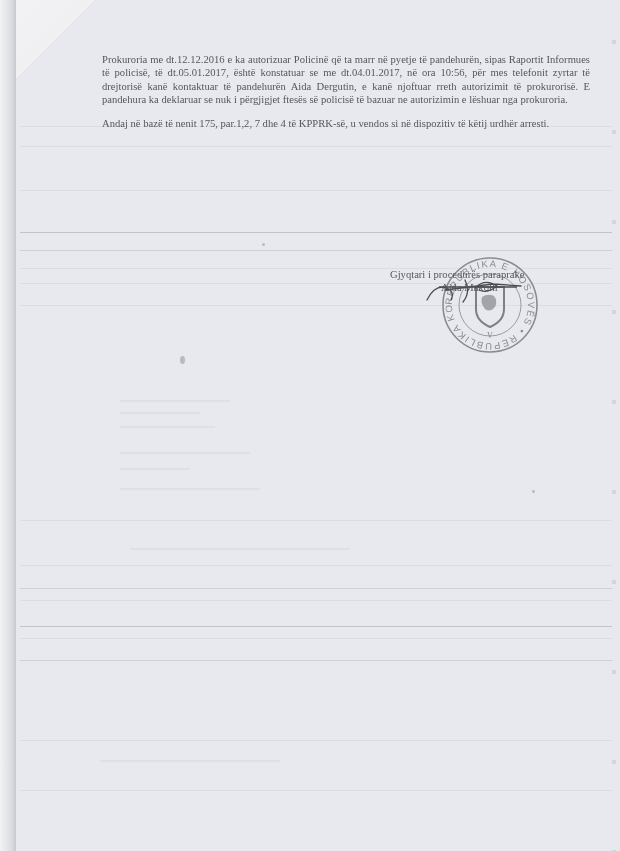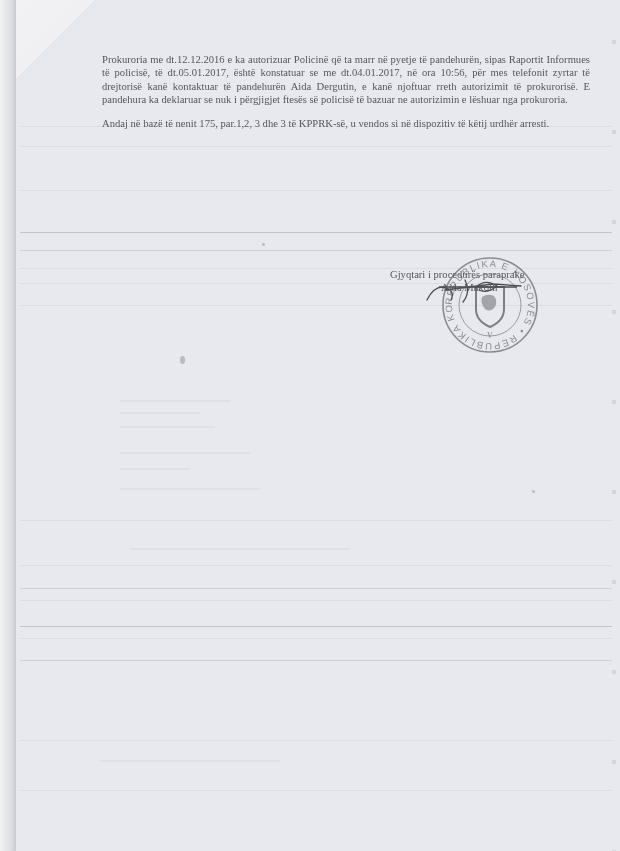--- a/index.html
+++ b/index.html
@@ -142,21 +142,21 @@
   <div class="ghost" style="left:120px; top:488px; width:140px;"></div>
   <div class="ghost" style="left:130px; top:548px; width:220px;"></div>
   <div class="ghost" style="left:100px; top:760px; width:180px;"></div>
 
   <div class="speck" style="left:180px; top:356px; width:5px; height:8px;"></div>
   <div class="speck" style="left:262px; top:243px; width:3px; height:3px;"></div>
   <div class="speck" style="left:532px; top:490px; width:3px; height:3px;"></div>
 
   <div class="content">
     <p class="para">Prokuroria me dt.12.12.2016 e ka autorizuar Policinë që ta marr në pyetje të pandehurën, sipas Raportit Informues të policisë, të dt.05.01.2017, është konstatuar se me dt.04.01.2017, në ora 10:56, për mes telefonit zyrtar të drejtorisë kanë kontaktuar të pandehurën Aida Dergutin, e kanë njoftuar rreth autorizimit të prokurorisë. E pandehura ka deklaruar se nuk i përgjigjet ftesës së policisë të bazuar ne autorizimin e lëshuar nga prokuroria.</p>
-    <p class="para">Andaj në bazë të nenit 175, par.1,2, 3 dhe 3 të KPPRK-së, u vendos si në dispozitiv të këtij urdhër arresti.</p>
+    <p class="para">Andaj në bazë të nenit 175, par.1,2, 7 dhe 4 të KPPRK-së, u vendos si në dispozitiv të këtij urdhër arresti.</p>
   </div>
 
   <svg class="stamp" viewBox="0 0 100 100">
     <defs>
       <path id="ringPath" d="M50,50 m-38,0 a38,38 0 1,1 76,0 a38,38 0 1,1 -76,0"></path>
     </defs>
     <circle cx="50" cy="50" r="47" fill="none" stroke="#8a8b92" stroke-width="1.6"></circle>
     <circle cx="50" cy="50" r="31" fill="none" stroke="#9a9ba2" stroke-width="1"></circle>
     <text font-family="Liberation Sans, sans-serif" font-size="9.5" fill="#8a8b92" letter-spacing="1.5">
       <textPath href="#ringPath">REPUBLIKA E KOSOVËS • REPUBLIKA KOSOVA •</textPath>

